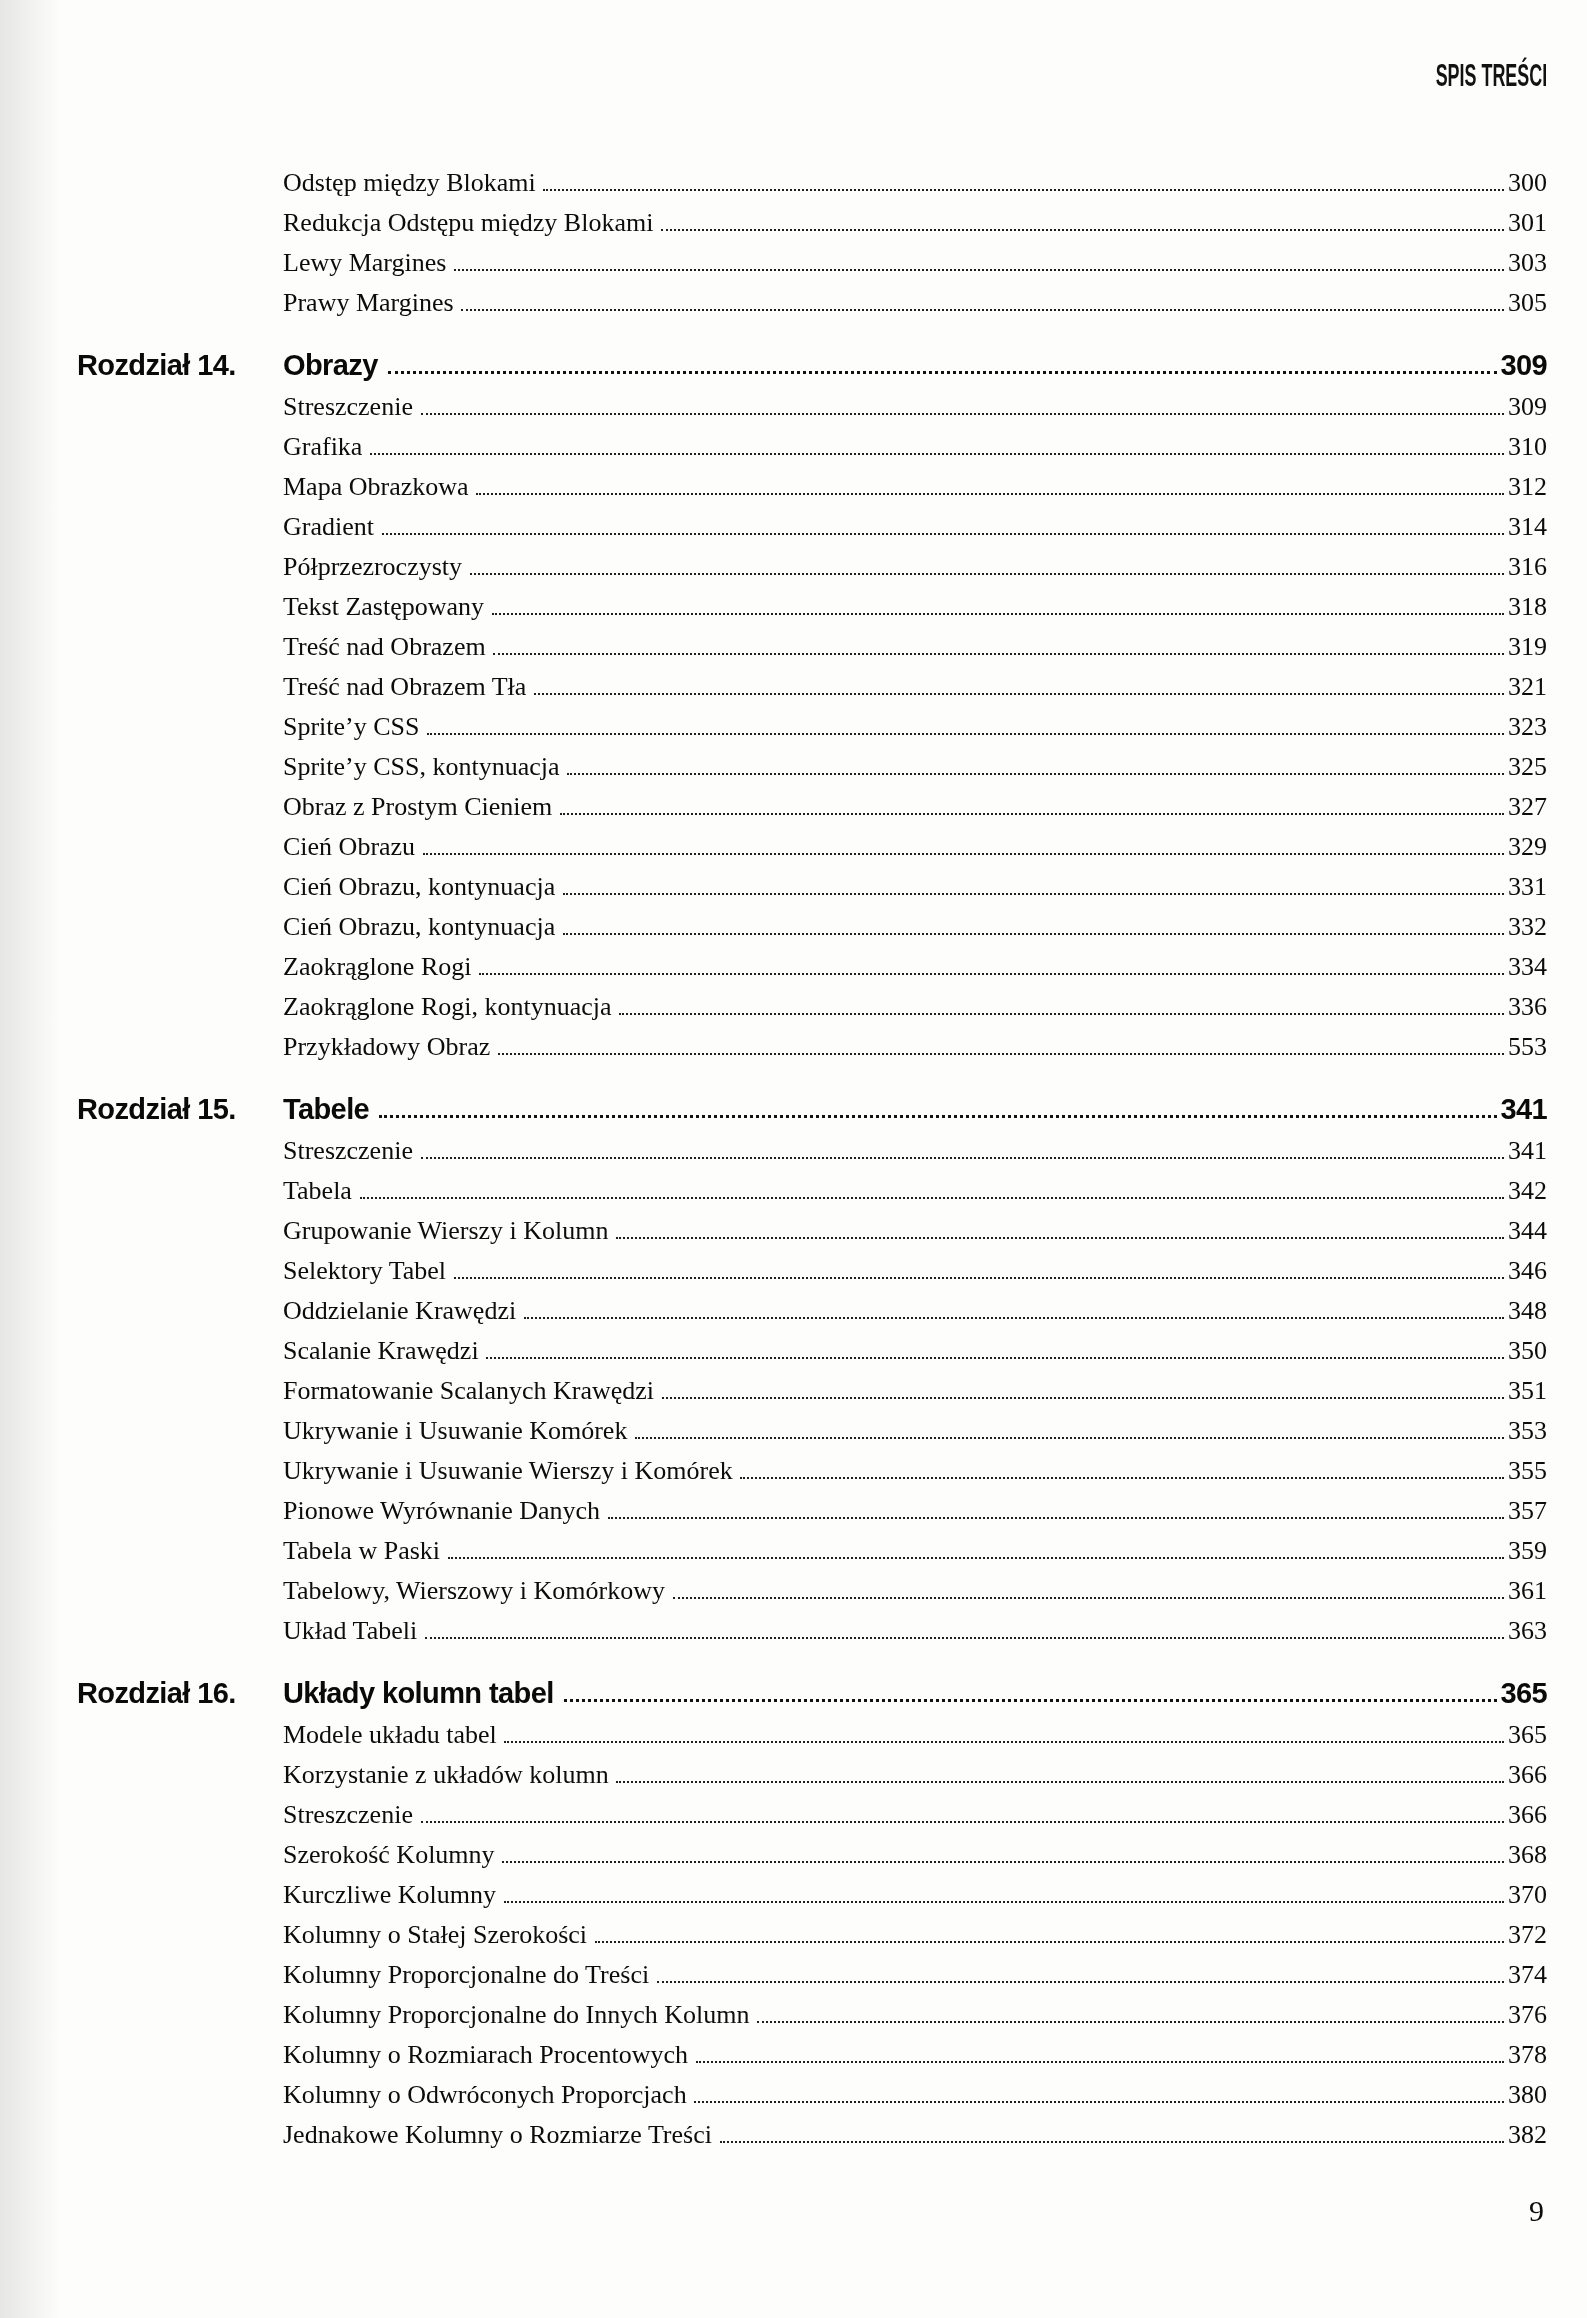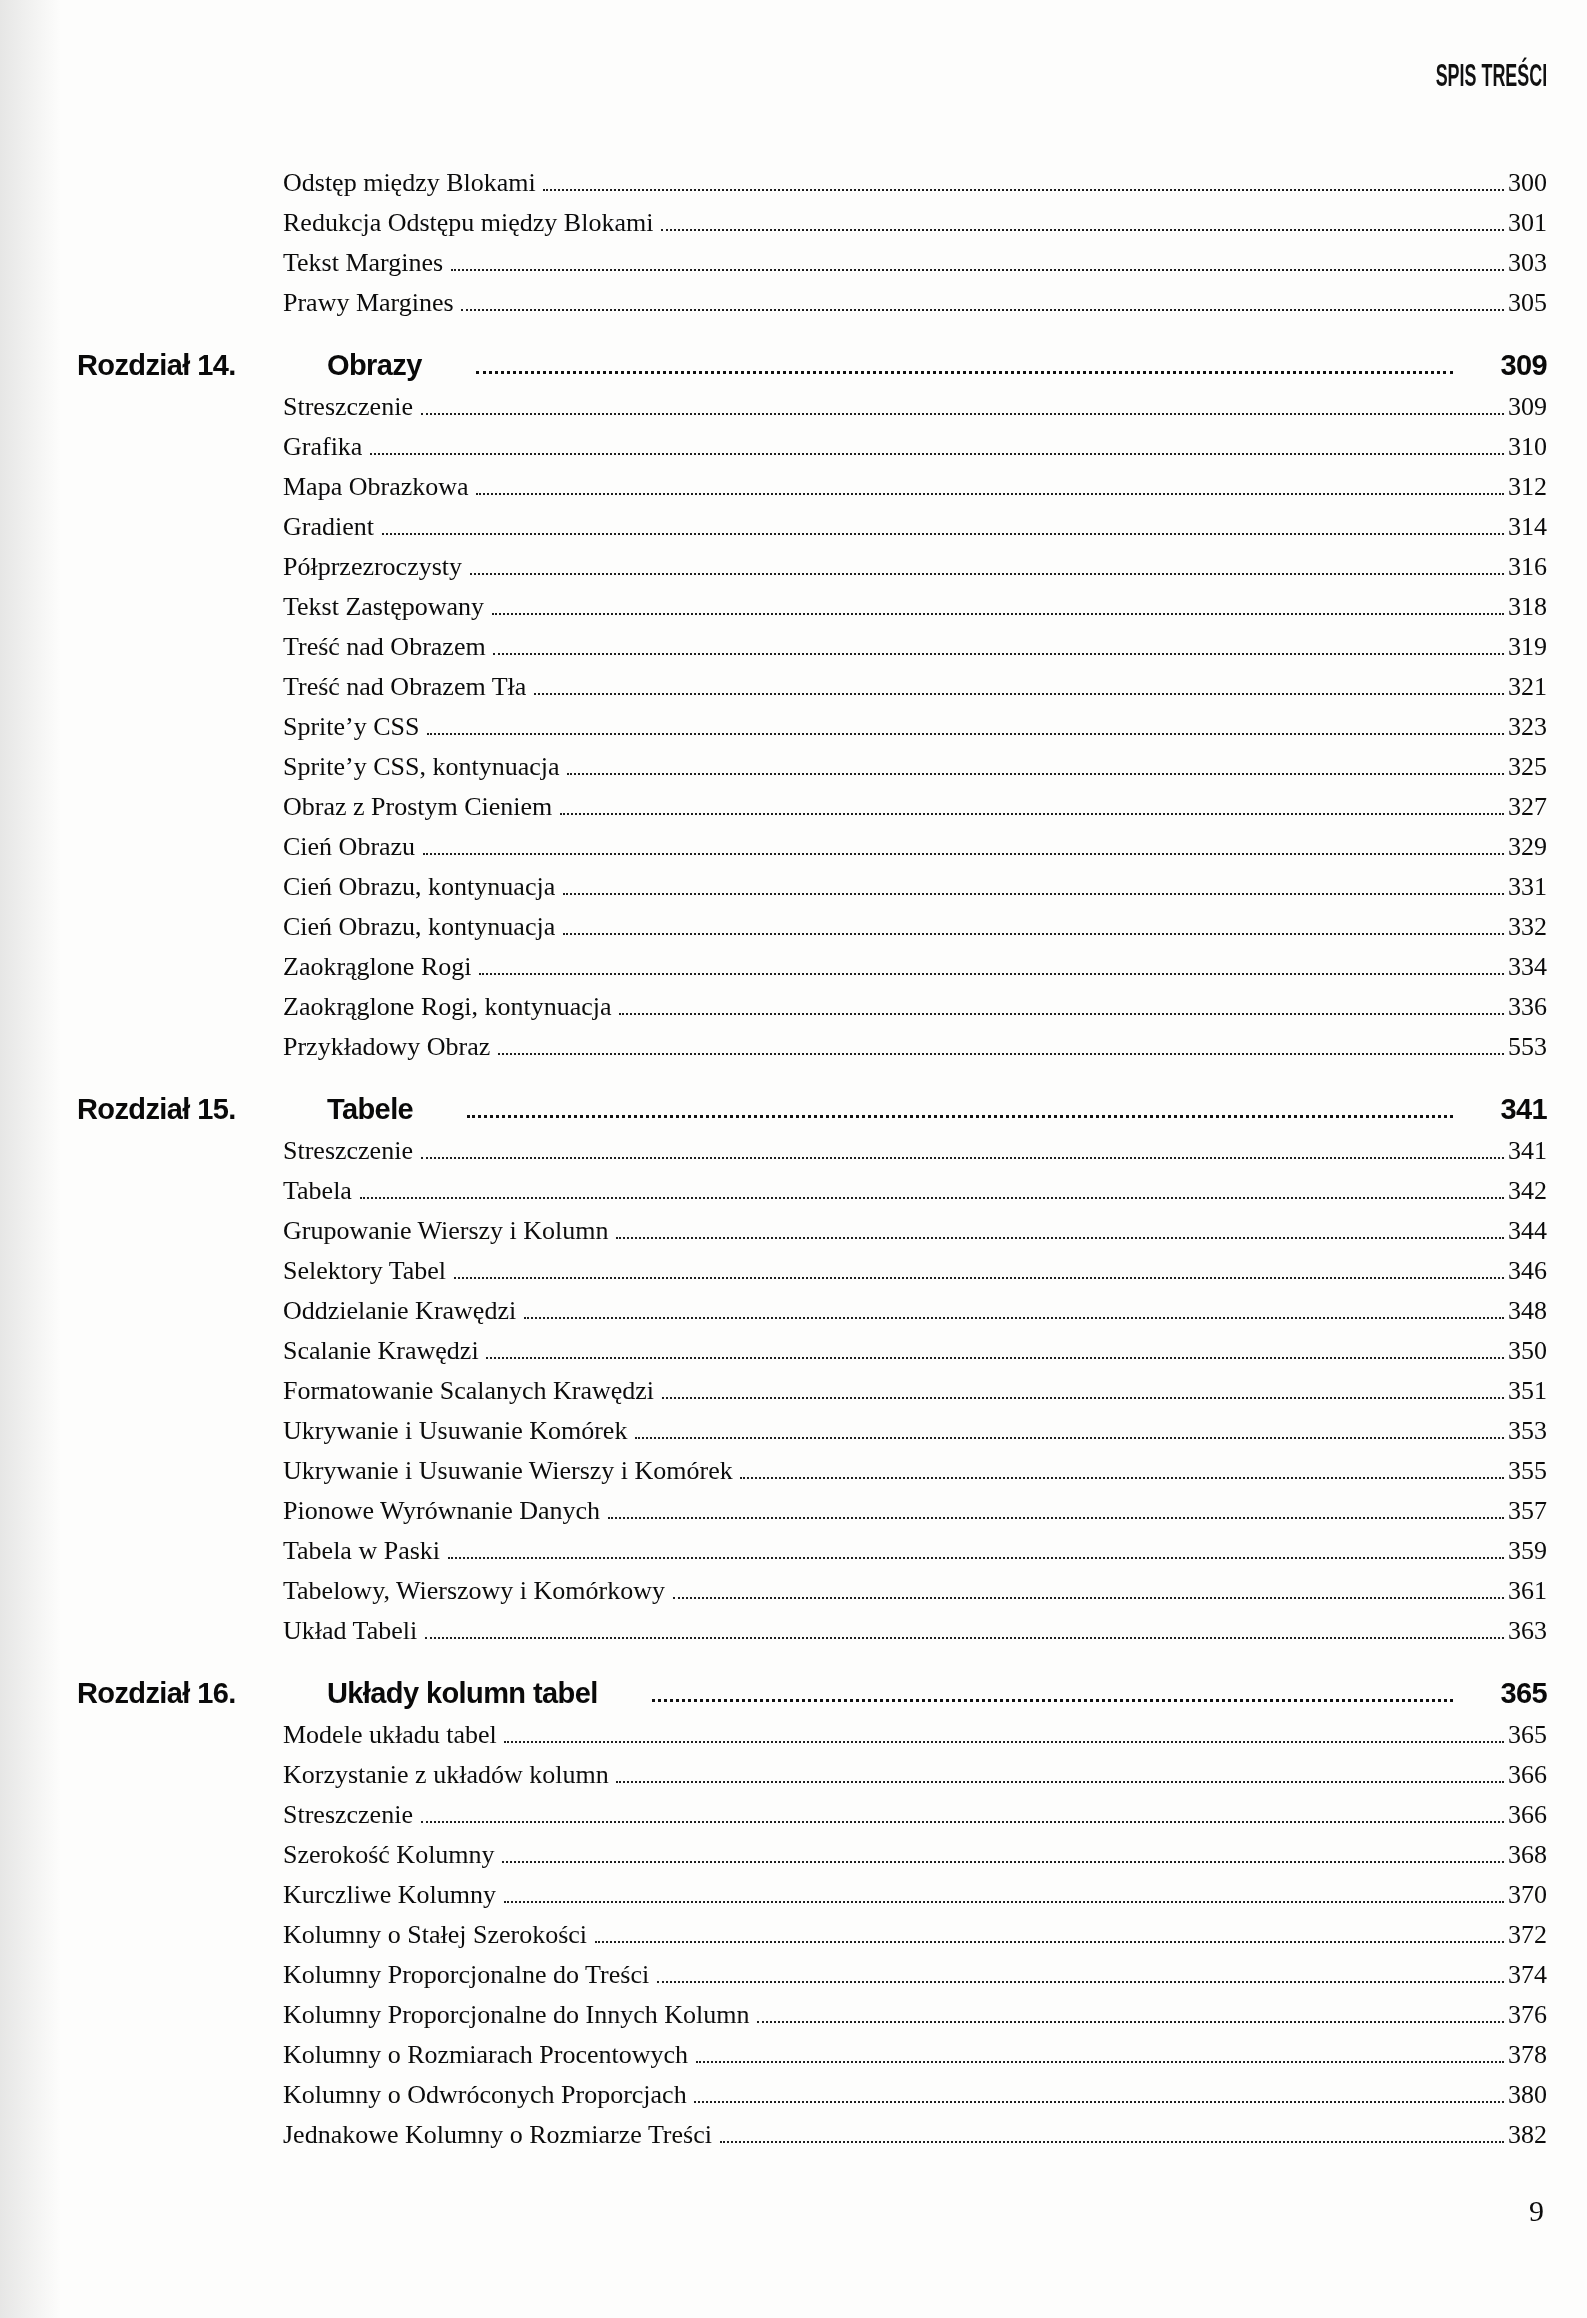--- a/index.html
+++ b/index.html
@@ -36,21 +36,20 @@
     font-size:26px;line-height:1.1;
     white-space:nowrap;
   }
   .chapter-row{
     display:flex;align-items:flex-end;
     height:40px;margin-top:24px;
     font-family:"Liberation Sans", sans-serif;
     font-weight:700;font-size:29px;line-height:1.1;
     letter-spacing:-0.6px;color:#0a0a0a;
     white-space:nowrap;
-    gap:44px;
   }
   .chapter-label{flex:0 0 206px;width:206px;}
   .entry-title,.chapter-title{white-space:nowrap;}
   .leader{
     flex:1 1 auto;min-width:19.3px;
     margin:0 3.9px 7px 7.7px;
     border-bottom:2.6px dotted #1d1d1d;
   }
   .chapter-row .leader{
     border-bottom:3.2px dotted #111;
@@ -73,21 +72,21 @@
         <span class="entry-title">Odstęp między Blokami</span>
         <span class="leader"></span>
         <span class="entry-page">300</span>
       </div>
       <div class="entry-row">
         <span class="entry-title">Redukcja Odstępu między Blokami</span>
         <span class="leader"></span>
         <span class="entry-page">301</span>
       </div>
       <div class="entry-row">
-        <span class="entry-title">Tekst Margines</span>
+        <span class="entry-title">Lewy Margines</span>
         <span class="leader"></span>
         <span class="entry-page">303</span>
       </div>
       <div class="entry-row">
         <span class="entry-title">Prawy Margines</span>
         <span class="leader"></span>
         <span class="entry-page">305</span>
       </div>
       <div class="chapter-row">
         <span class="chapter-label">Rozdział 14.</span>

